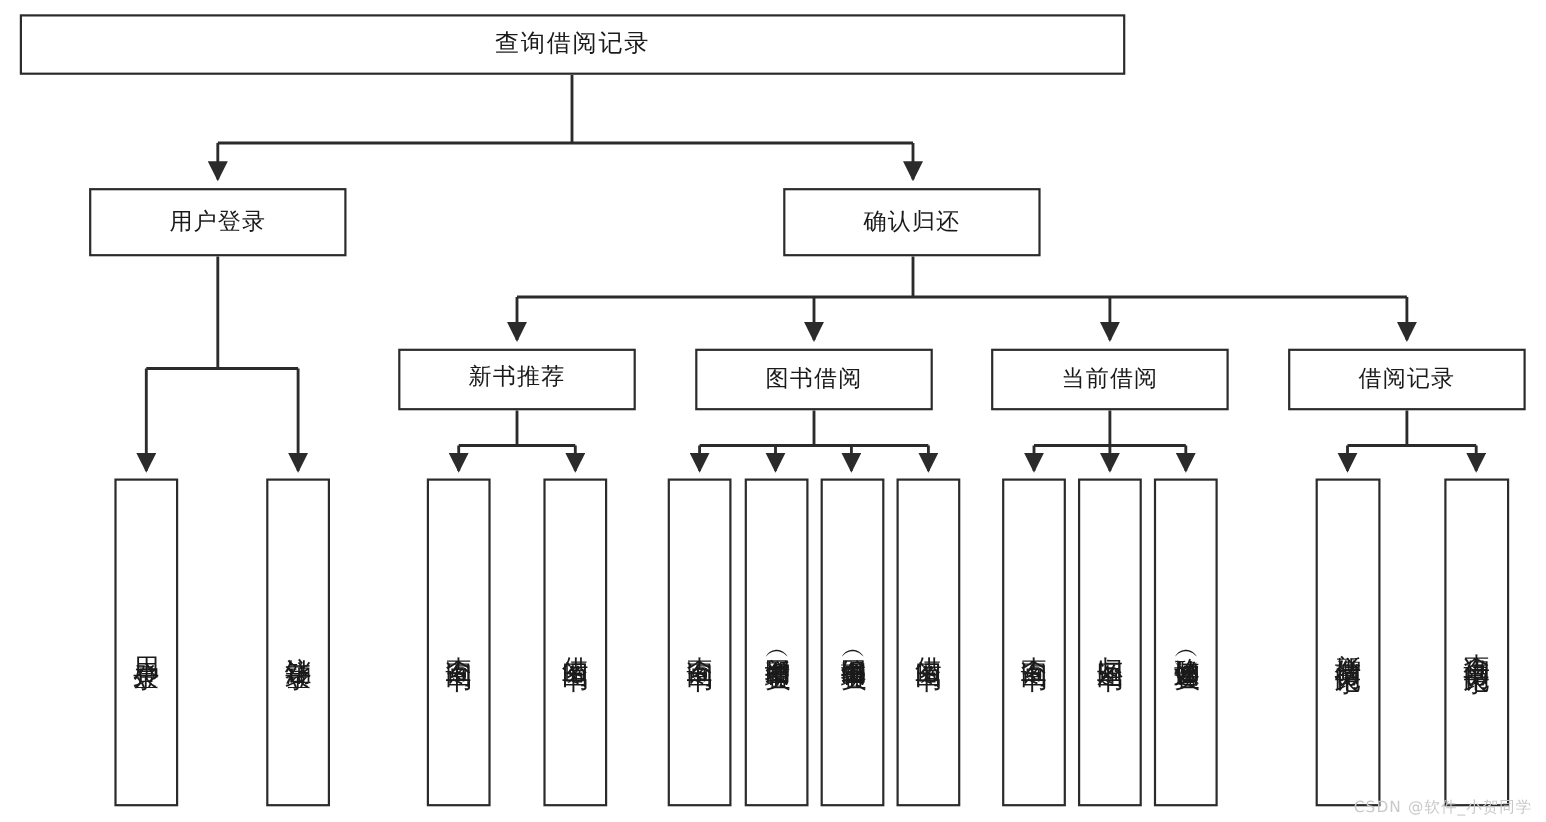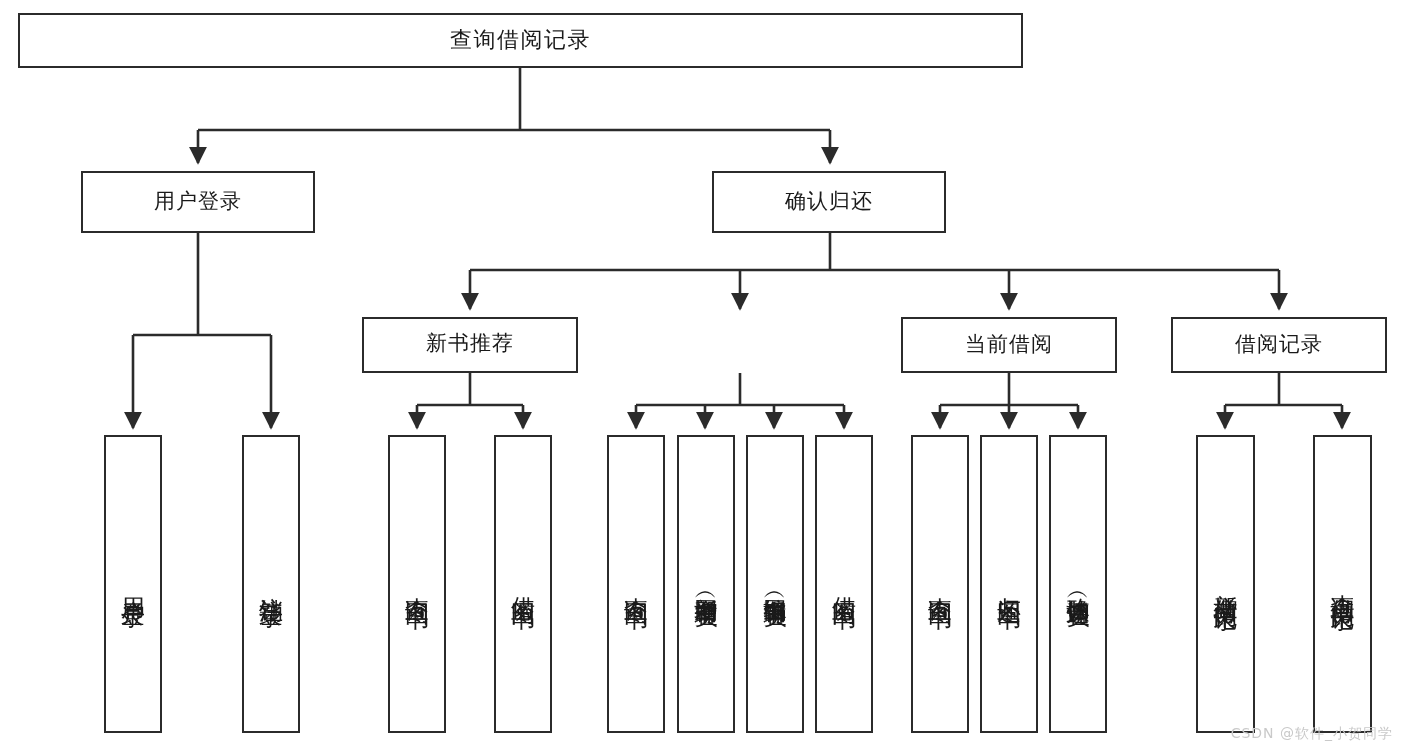--- a/index.html
+++ b/index.html
@@ -126,20 +126,23 @@
   <div class="node horiz" style="left:81px;top:171px;width:234px;height:62px;">
     <span class="label">用户登录</span>
   </div>
   <div class="node horiz" style="left:712px;top:171px;width:234px;height:62px;">
     <span class="label">确认归还</span>
   </div>
 
   <div class="node horiz" style="left:362px;top:317px;width:216px;height:56px;font-family:Liberation Mono, monospace;">
     <span class="label">新书推荐</span>
   </div>
+  <div class="node horiz" style="left:632px;top:317px;width:216px;height:56px;">
+    <span class="label">图书借阅</span>
+  </div>
   <div class="node horiz" style="left:1171px;top:317px;width:216px;height:56px;">
     <span class="label">借阅记录</span>
   </div>
   <div class="node horiz" style="left:901px;top:317px;width:216px;height:56px;">
     <span class="label">当前借阅</span>
   </div>
 
   <div class="node leaf" style="left:104px;top:435px;width:58px;height:298px;">
     <span class="label">用户登录</span>
   </div>

